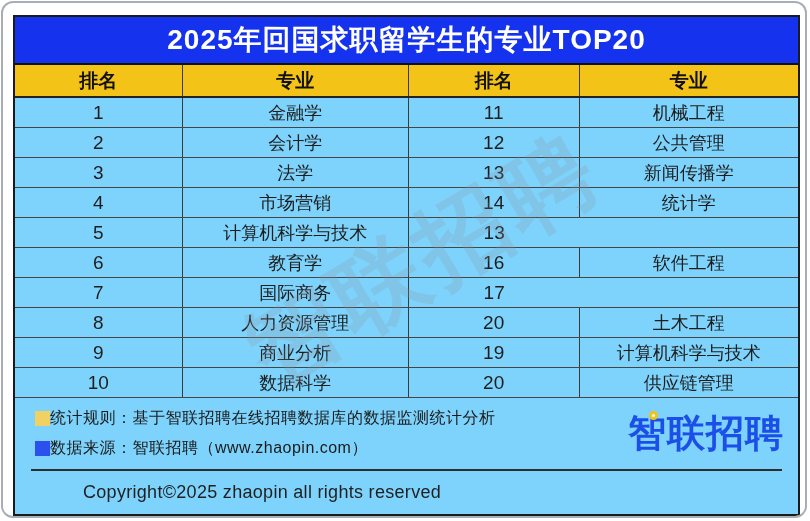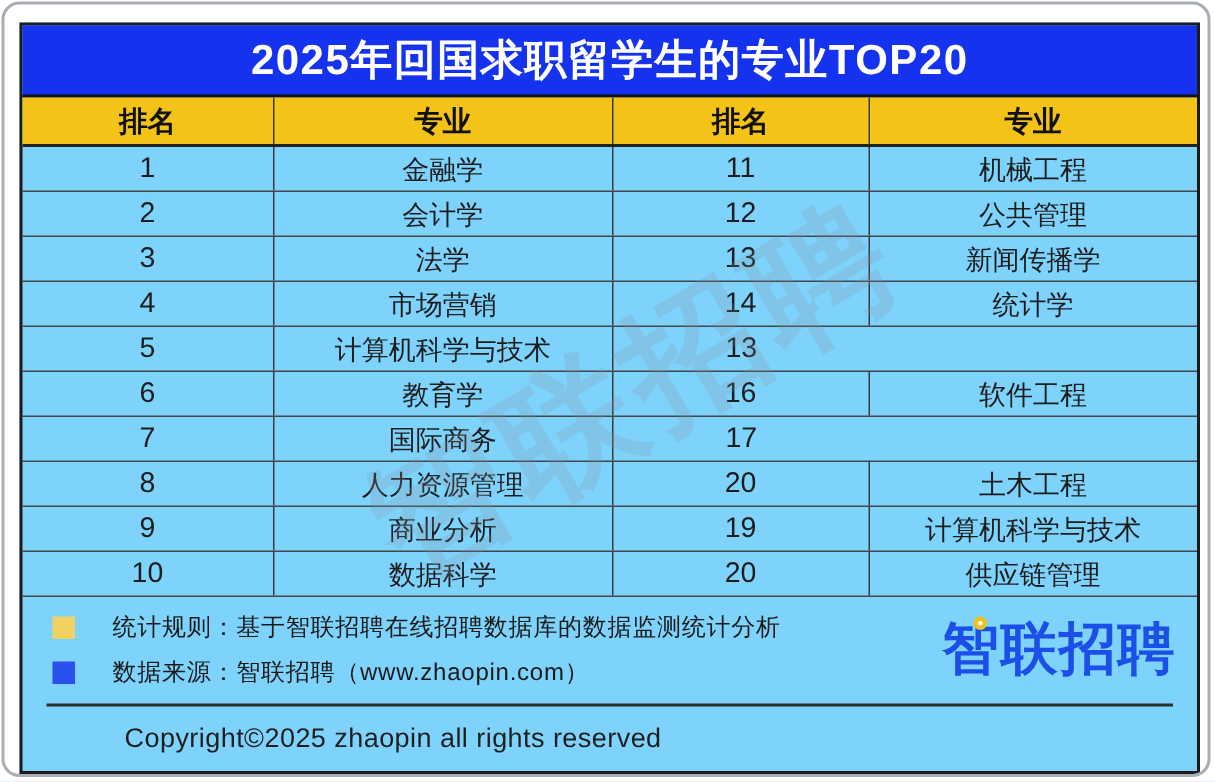--- a/index.html
+++ b/index.html
@@ -77,21 +77,21 @@
   .row .cell.rank { font-size: 19px; }
 
   .notes {
     height: 71px;
     display: flex;
     align-items: center;
     justify-content: space-between;
     padding: 4px 10px 4px 20px;
   }
   .note-lines { display: flex; flex-direction: column; gap: 9px; }
-  .note { display: flex; align-items: center; gap: 25px; }
+  .note { display: flex; align-items: center; gap: 0; }
   .bullet { width: 15px; height: 15px; display: inline-block; flex: 0 0 auto; }
   .bullet.yellow { background: #f2d164; }
   .bullet.blue { background: #2b50ee; }
   .note span.note-text { font-size: 16px; color: #1a1a1a; letter-spacing: 0.5px; }
 
   .logo {
     position: relative;
     font-size: 38px;
     font-weight: bold;
     color: #1c4fe8;

